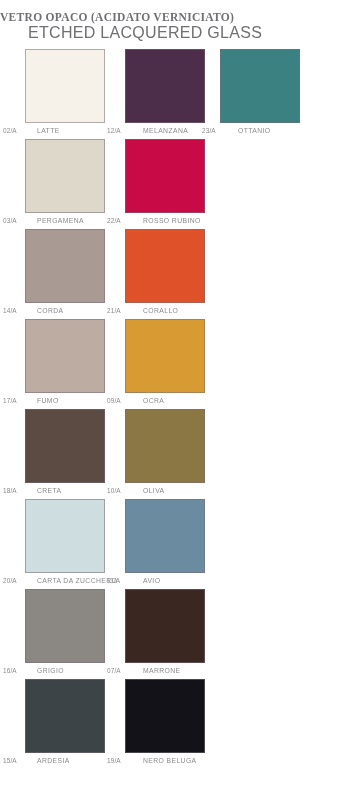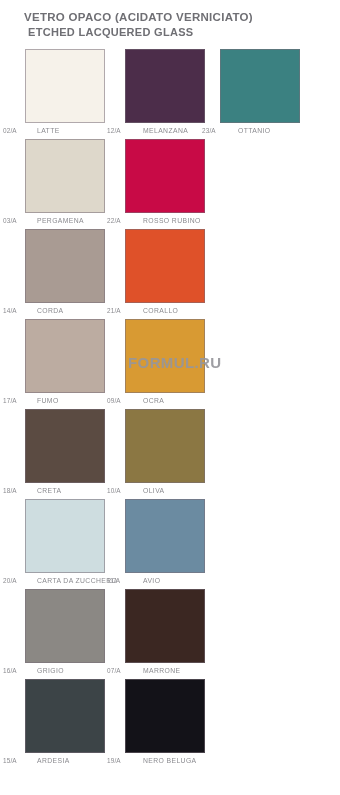--- a/index.html
+++ b/index.html
@@ -26,27 +26,28 @@
   
   .header {
     padding: 10px 0 0 0;
     text-align: left;
   }
   .title-line1 {
     font-size: 11.5px;
     font-weight: bold;
     letter-spacing: 0.3px;
     color: #6f6f74;
-    padding-left: 24px;
+    padding-left: 0;
     line-height: 15px;
     white-space: nowrap;
+    font-family: Liberation Serif, serif;
   }
   .title-line2 {
-    font-size: 11px;
-    font-weight: bold;
+    font-size: 16px;
+    font-weight: normal;
     letter-spacing: 0.3px;
     color: #6f6f74;
     padding-left: 28px;
     line-height: 15px;
     white-space: nowrap;
   }
 
   
   .rows {
     position: relative;
@@ -279,16 +280,15 @@
           <div class="chip" style="background: rgb(19, 18, 24);"></div>
           <div class="caption">
             <span class="code">19/A</span>
             <span class="name">NERO BELUGA</span>
           </div>
         </div>
       </div>
     </div>
 
   <div class="watermark">
-    <div class="wm-main">FORMUL.RU</div>
   </div>
 
 </div>
 
 </body></html>

